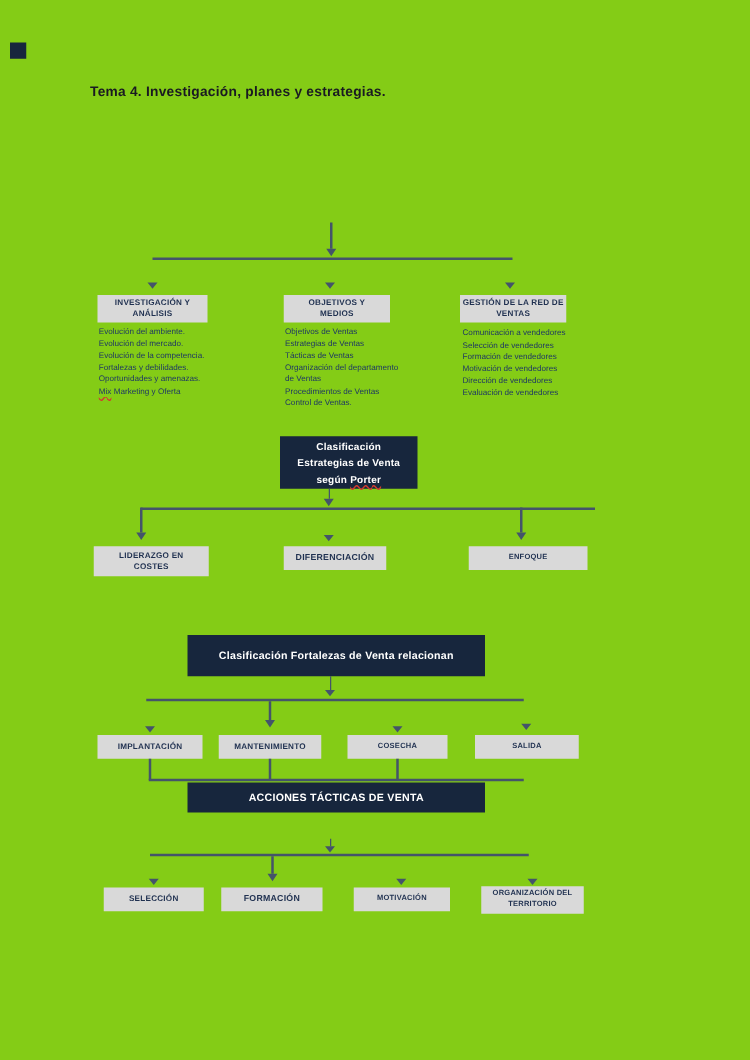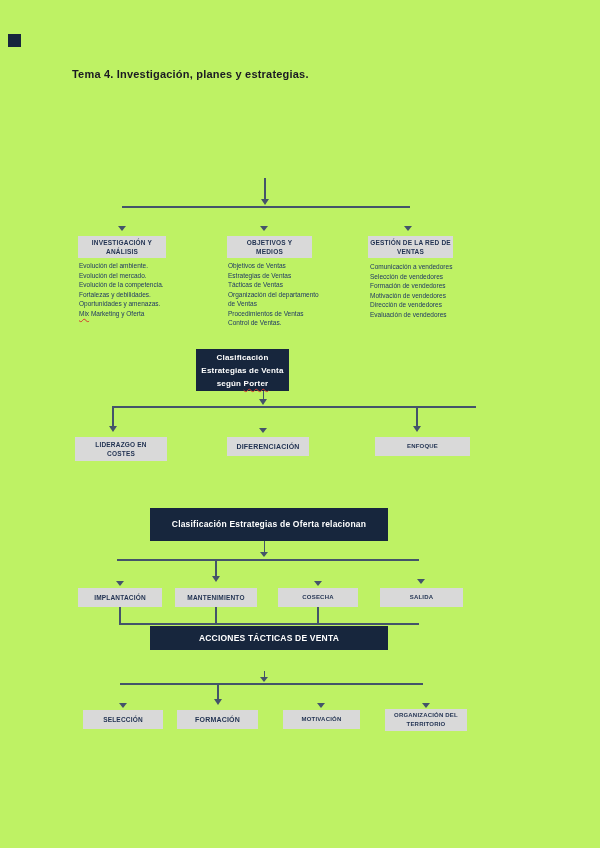--- a/index.html
+++ b/index.html
@@ -2,21 +2,21 @@
 <html style="--navy: #17263D; --box-gray: #D9D9D9; --line: #44546A; --list-text: #1F3864; --box-text: #1F3050; --title-text: #1A1A22; --squiggle-red: #D23A2E;"><head>
 <meta charset="utf-8">
 <style>
   :root{
     --navy:#17263D; --box-gray:#D9D9D9; --line:#44546A;
     --list-text:#1F3864; --box-text:#1F3050; --title-text:#1A1A22; --squiggle-red:#D23A2E;
   }
   *{box-sizing:border-box;margin:0;padding:0}
   html,body{background:#fff}
   body{font-family:"Liberation Sans",sans-serif}
-  .page{position:relative;width:600px;height:848px;background:#bef264;overflow:hidden}
+  .page{position:relative;width:600px;height:848px;background:#84cc16;overflow:hidden}
   .abs{position:absolute}
   .doc-title{font-size:11px;font-weight:bold;color:var(--title-text);letter-spacing:.2px}
   .navybox{background:var(--navy);color:#fff;font-weight:bold;text-align:center;
            display:flex;flex-direction:column;justify-content:center;letter-spacing:.2px}
   .graybox{background:var(--box-gray);color:var(--box-text);font-weight:bold;text-align:center;
            display:flex;flex-direction:column;justify-content:center;letter-spacing:.2px}
   .bx-line{white-space:nowrap}
   .hline{background:var(--line);height:2px}
   .vline{background:var(--line);width:1.5px}
   .tri{width:0;height:0;border-left:4px solid transparent;border-right:4px solid transparent;
@@ -79,21 +79,21 @@
   </div>
   <div class="abs list" style="left:370px;top:262px;width:96px">
     <div>Comunicación a vendedores</div>
     <div>Selección de vendedores</div>
     <div>Formación de vendedores</div>
     <div>Motivación de vendedores</div>
     <div>Dirección de vendedores</div>
     <div>Evaluación de vendedores</div>
   </div>
 
-  <div class="abs navybox fs8" style="left:196px;top:349px;width:93px;height:42px">
+  <div class="abs navybox fs8" style="left:224px;top:349px;width:110px;height:42px">
     <div class="bx-line">Clasificación</div>
     <div class="bx-line">Estrategias de Venta</div>
     <div class="bx-line"><span>según </span><span class="sq">Porter</span></div>
   </div>
   <div class="abs vline" style="left:262.5px;top:391px;height:8px"></div>
   <div class="abs tri" style="left:259px;top:399px"></div>
   <div class="abs hline" style="left:113px;top:406px;width:363px"></div>
   <div class="abs vline" style="left:112px;top:406px;height:20px"></div>
   <div class="abs tri" style="left:109px;top:426px"></div>
   <div class="abs tri-s" style="left:259px;top:428px"></div>
@@ -105,21 +105,21 @@
     <div class="bx-line">COSTES</div>
   </div>
   <div class="abs graybox fs7" style="left:227px;top:437px;width:82px;height:19px">
     <div class="bx-line">DIFERENCIACIÓN</div>
   </div>
   <div class="abs graybox fs6" style="left:375px;top:437px;width:95px;height:19px">
     <div class="bx-line">ENFOQUE</div>
   </div>
 
   <div class="abs navybox fs85" style="left:150px;top:508px;width:238px;height:33px">
-    <div class="bx-line">Clasificación Estrategias de Oferta relacionan</div>
+    <div class="bx-line">Clasificación Fortalezas de Venta relacionan</div>
   </div>
   <div class="abs vline" style="left:263.5px;top:541px;height:11px"></div>
   <div class="abs tri-s" style="left:260px;top:552px"></div>
   <div class="abs hline" style="left:117px;top:559px;width:302px"></div>
   <div class="abs tri-s" style="left:116px;top:581px"></div>
   <div class="abs vline" style="left:215px;top:561px;height:15px"></div>
   <div class="abs tri" style="left:212px;top:576px"></div>
   <div class="abs tri-s" style="left:314px;top:581px"></div>
   <div class="abs tri-s" style="left:417px;top:579px"></div>
 

